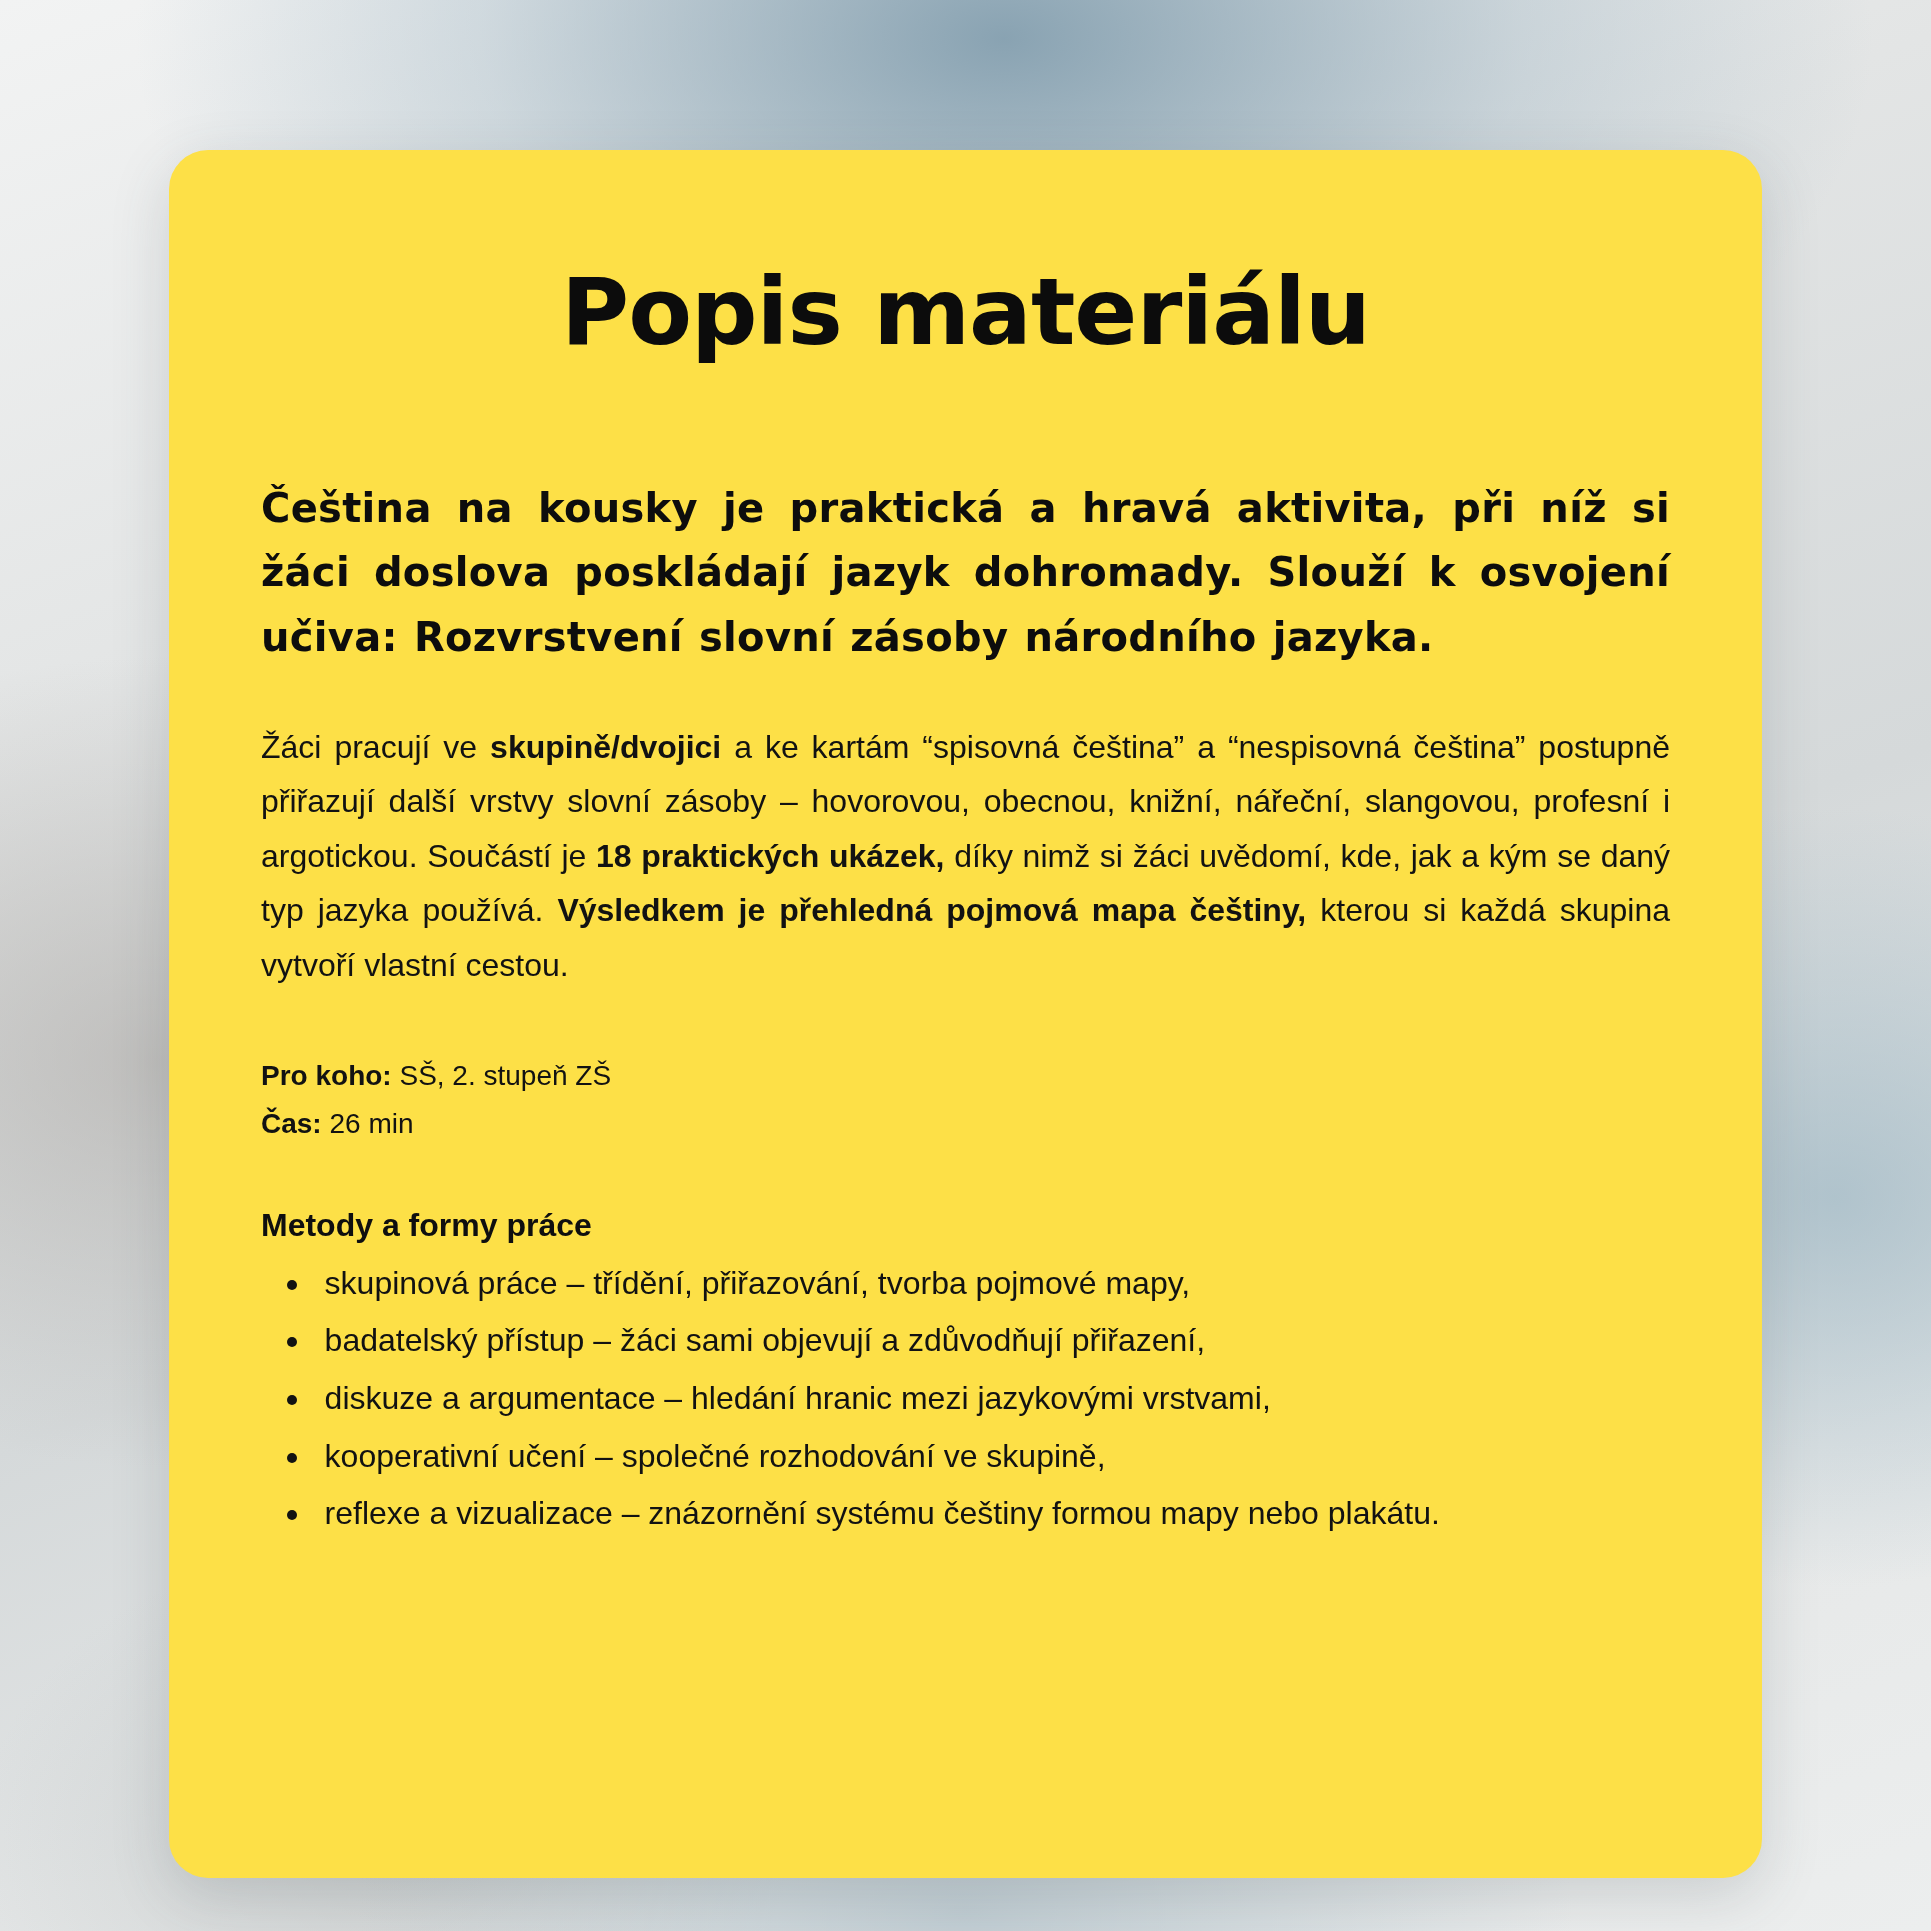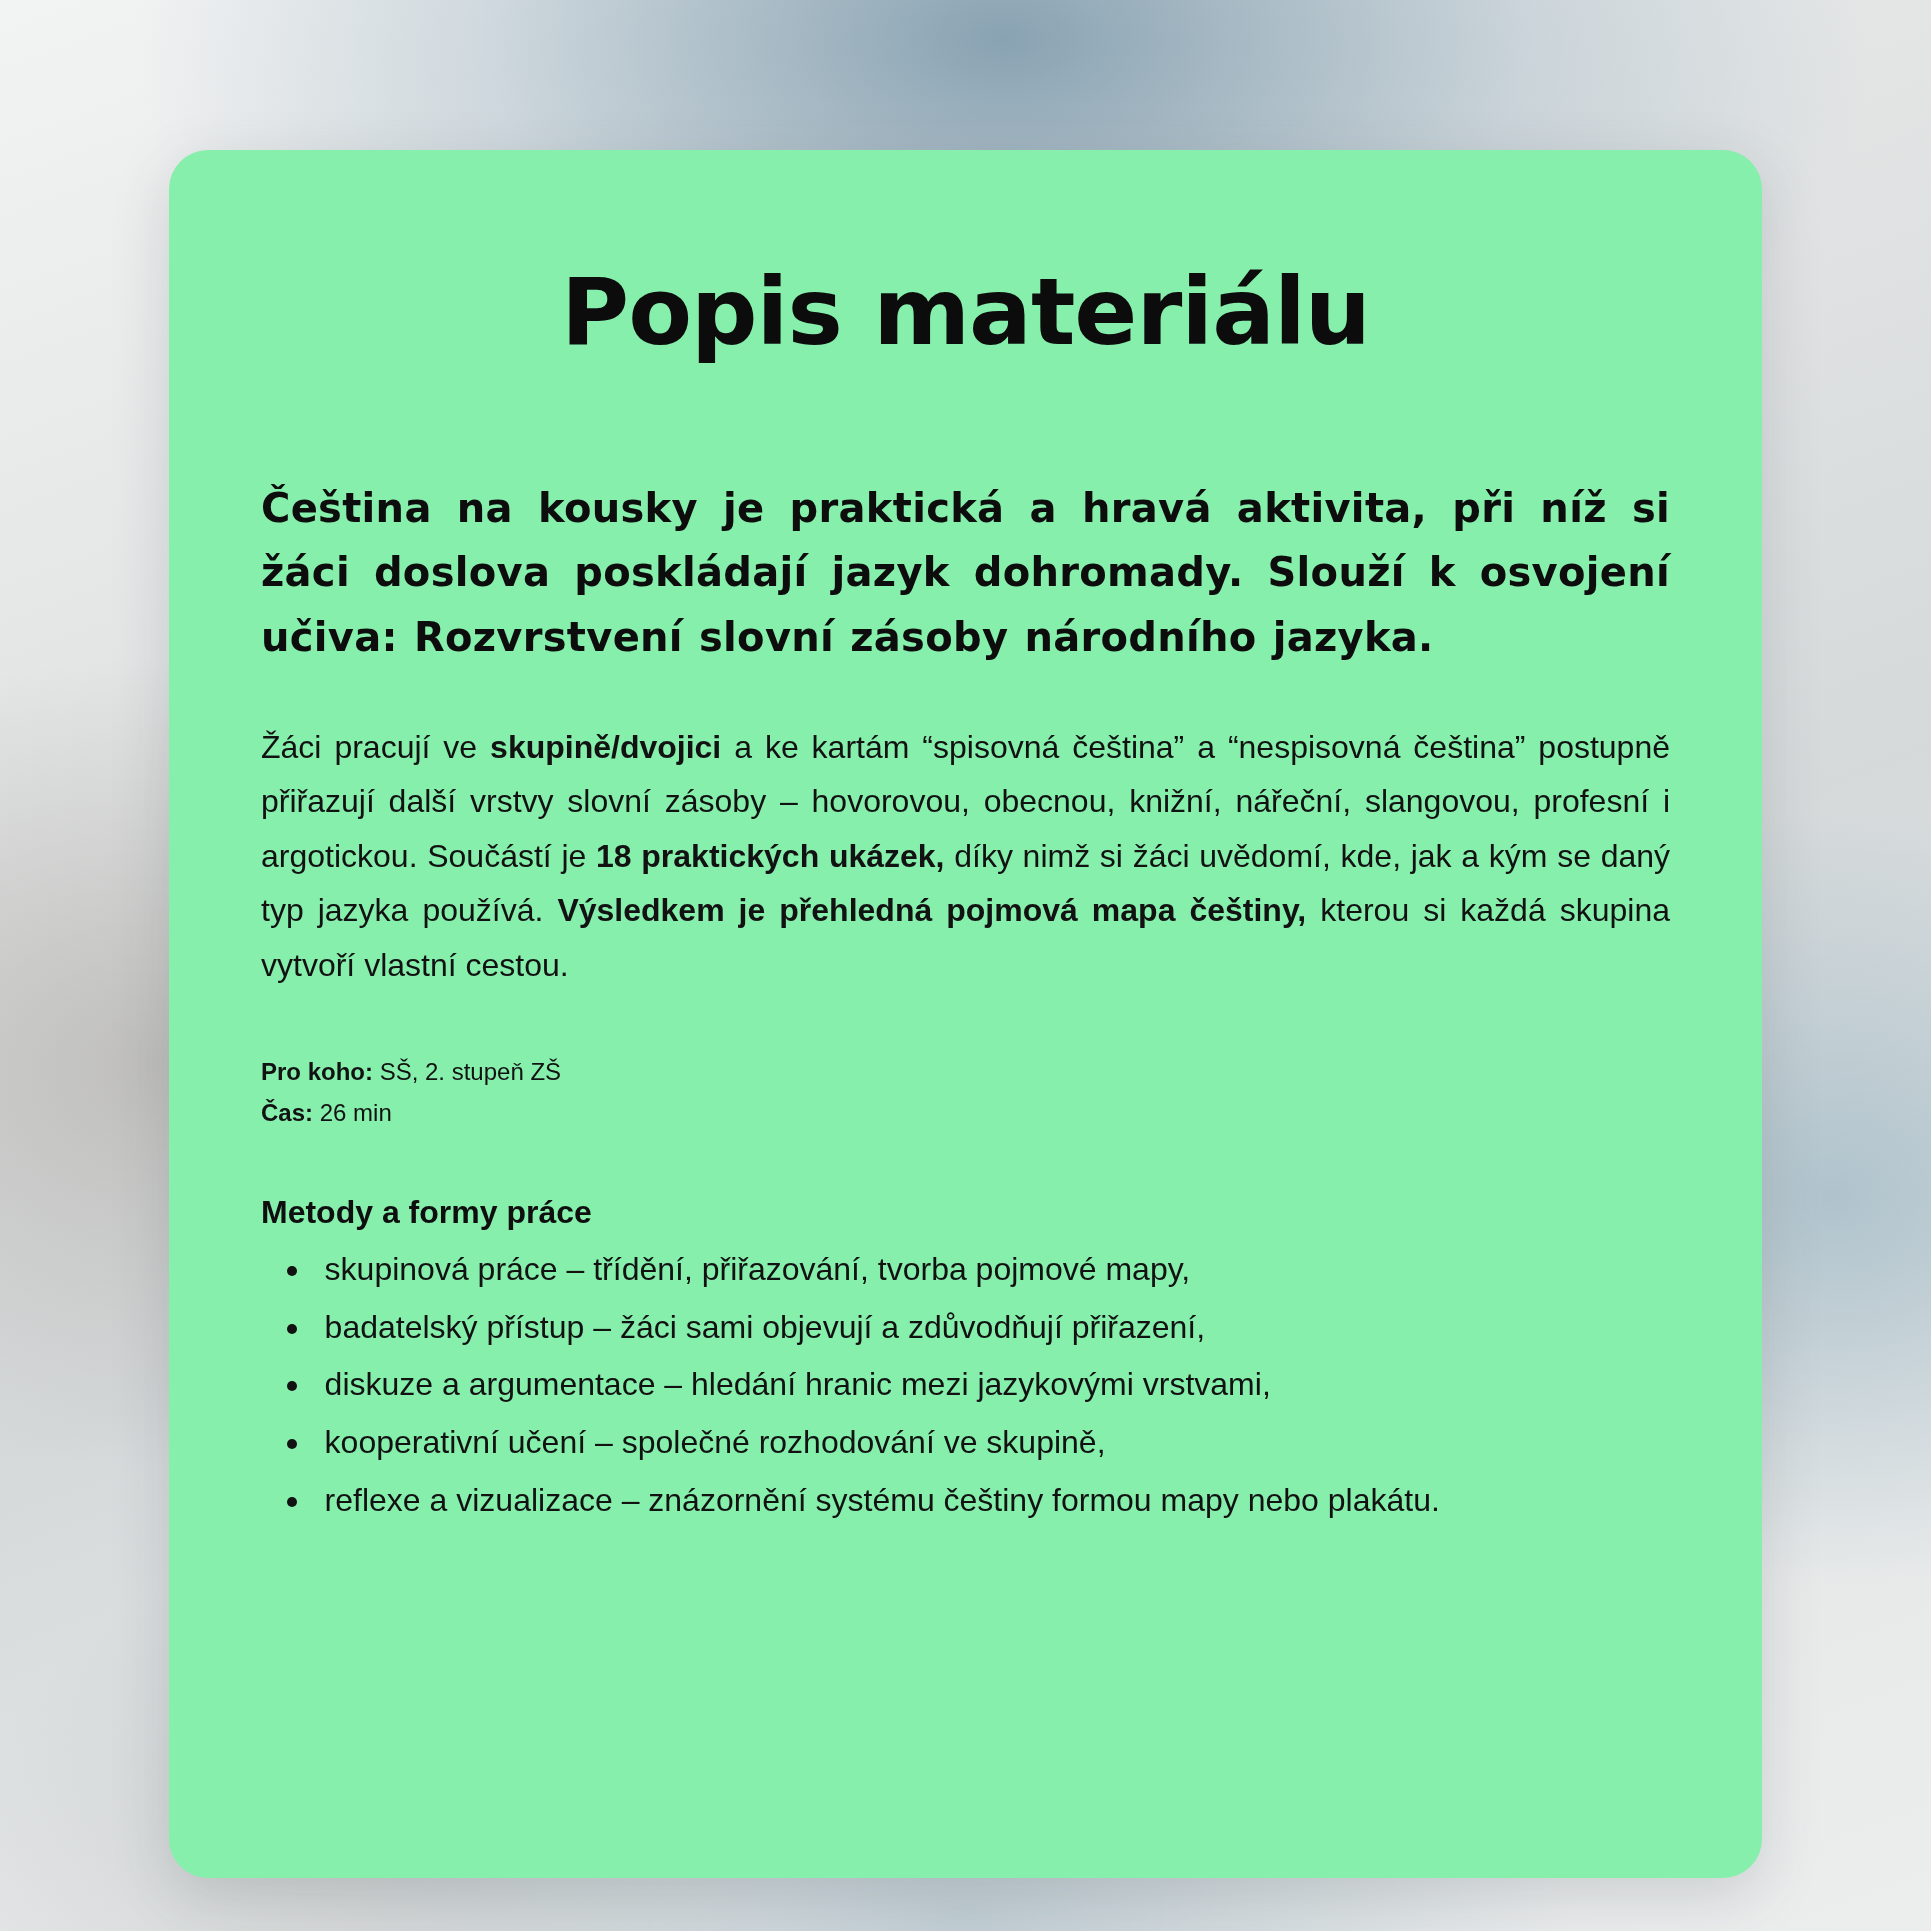--- a/index.html
+++ b/index.html
@@ -38,21 +38,21 @@
       radial-gradient(circle at 30% 78%, rgba(255,255,255,0.4) 0 1.9px, transparent 2.9px);
   }
 
   
   .card {
     position: absolute;
     left: 169px;
     top: 150px;
     width: 1593px;
     height: 1728px;
-    background: #86efac;
+    background: #fde047;
     border-radius: 39px;
     box-shadow: 0 17.4px 58px rgba(60,70,80,0.18);
     box-sizing: border-box;
     padding: 68px 92px 58px 92px;
     overflow: hidden;
   }
 
   .title {
     font-family: "DejaVu Sans", sans-serif;
     font-weight: 700;
@@ -79,21 +79,21 @@
   .para {
     font-size: 32px;
     line-height: 1.70;
     color: #121212;
     text-align: justify;
     margin: 50px 0 0 0;
   }
   .para b { font-weight: 700; }
 
   .meta {
-    font-size: 24px;
+    font-size: 28px;
     line-height: 1.70;
     color: #121212;
     margin: 60px 0 0 0;
   }
   .meta .lbl { font-weight: 700; }
 
   .section-head {
     font-size: 32px;
     font-weight: 700;
     color: #0f0f0f;

